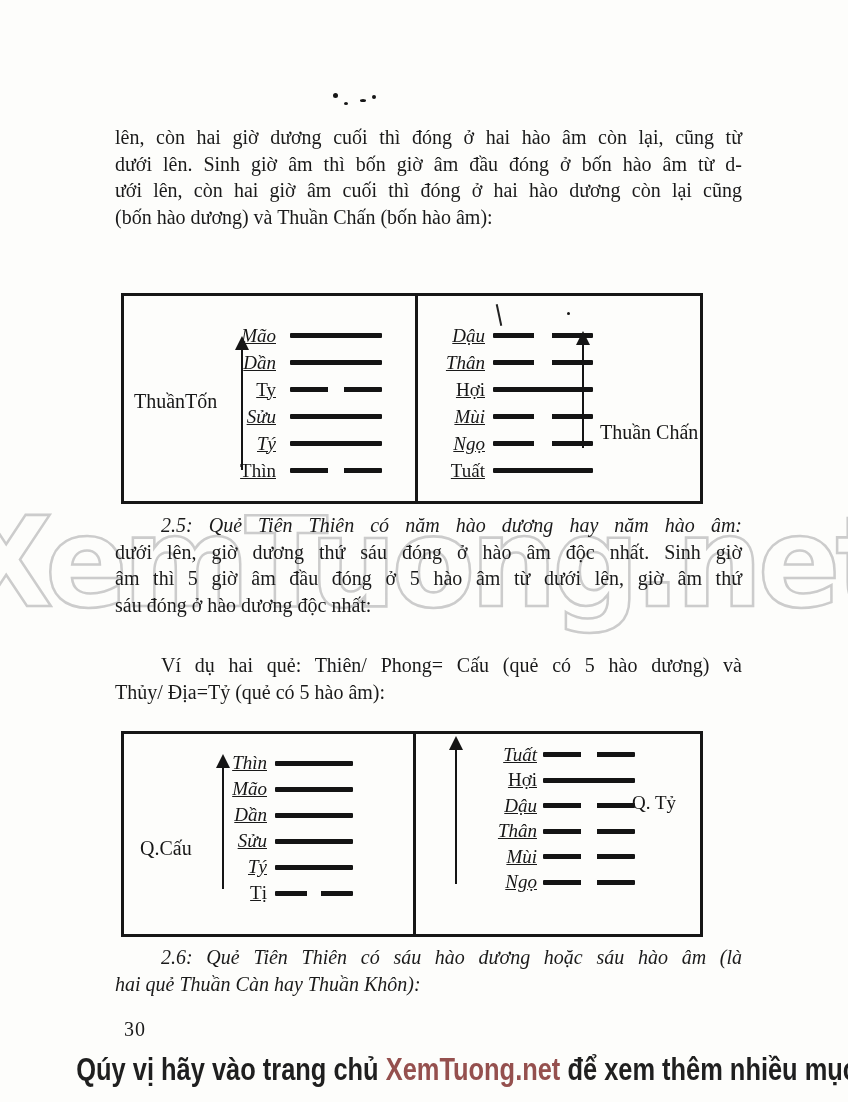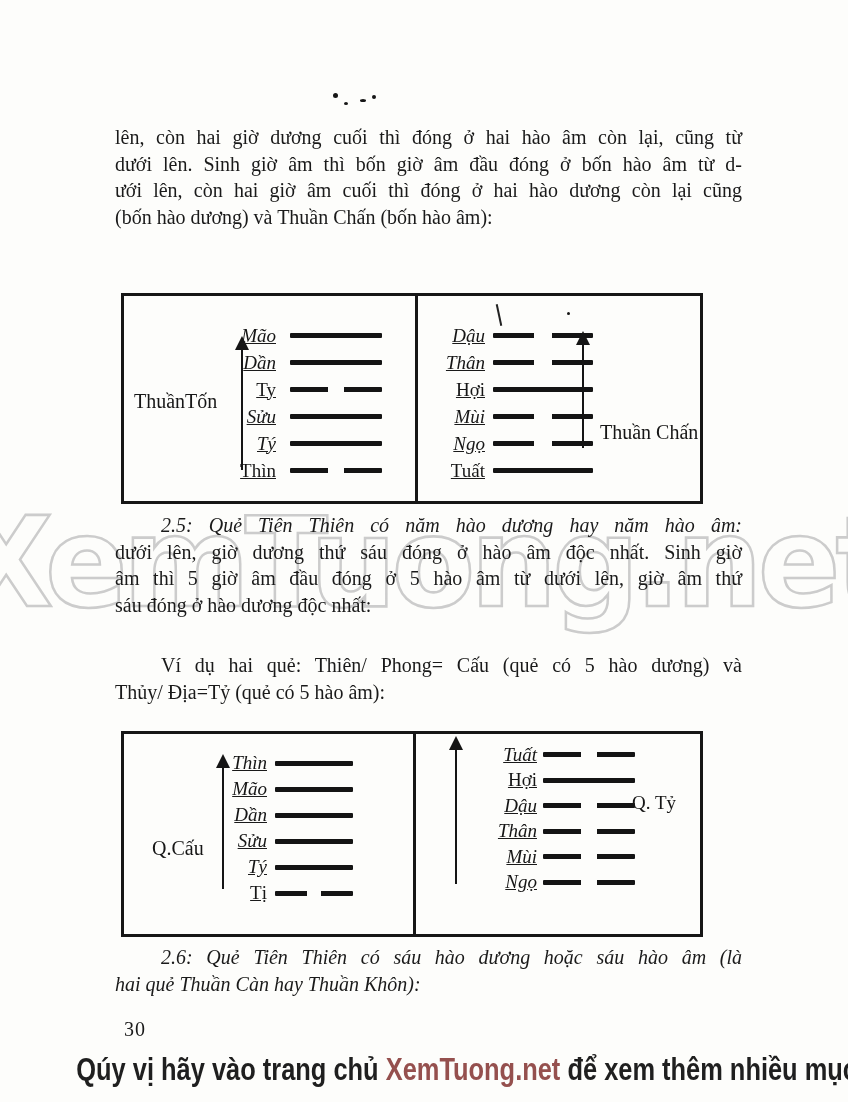--- a/index.html
+++ b/index.html
@@ -145,21 +145,21 @@
     </div>
 
   <div class="textblock" style="top:652px;">
       <div class="tline just ind">Ví dụ hai quẻ: Thiên/ Phong= Cấu (quẻ có 5 hào dương) và</div>
       <div class="tline">Thủy/ Địa=Tỷ (quẻ có 5 hào âm):</div>
     </div>
 
   <div class="diagbox" style="left:121px;top:731px;width:576px;height:200px;">
     <div class="divider" style="left:289px;"></div>
 
-    <div class="sidelabel" style="left:28px;top:103px;">Q.Cấu</div>
+    <div class="sidelabel" style="left:16px;top:103px;">Q.Cấu</div>
     <div class="arrow" style="left:98px;top:32px;height:123px;"></div>
     <div class="rows" style="left:75px;top:16px;">
         <div class="hrow" style="height: 26px;">
           <span class="hlabel lab-r it" style="width: 68px; margin-right: 8px;">Thìn</span>
           <span class="hline yang" style="width: 78px;"></span>
         </div>
         <div class="hrow" style="height: 26px;">
           <span class="hlabel lab-r it" style="width: 68px; margin-right: 8px;">Mão</span>
           <span class="hline yang" style="width: 78px;"></span>
         </div>

